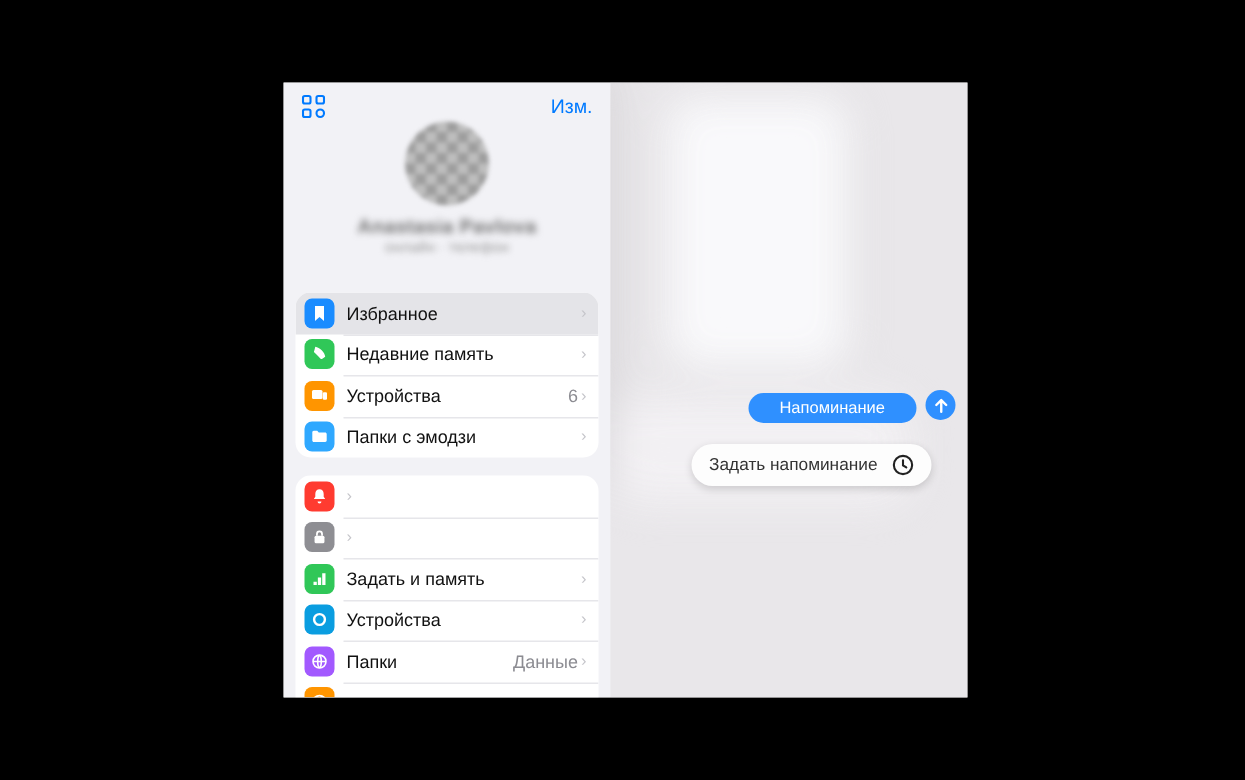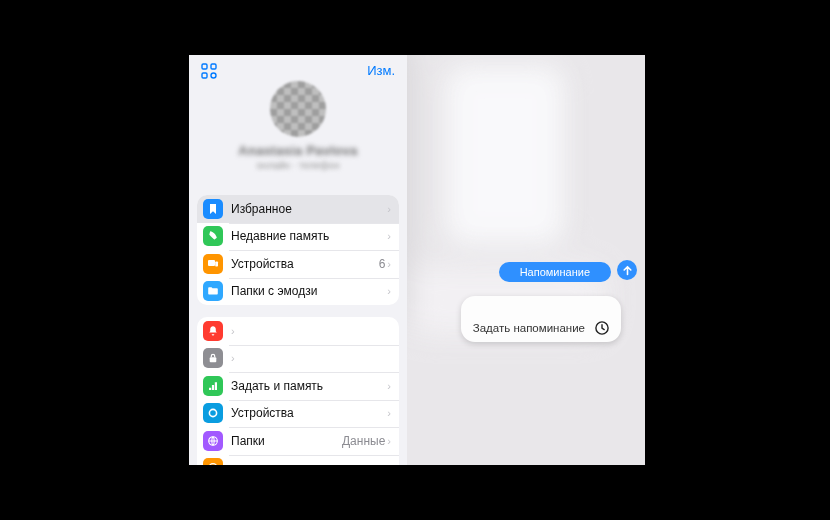--- a/index.html
+++ b/index.html
@@ -149,21 +149,21 @@
     display:flex; align-items:center; justify-content:center;
     color:#fff;
   }
   .send-circle svg{display:block}
 
   .suggestion {
     position:absolute;
     right:24px; top:241px;
     background:#fdfdfd;
     border-radius: 14px;
-    padding:23px 10px 5px 12px;
+    padding:5px 10px 5px 12px;
     display:flex; align-items:center;
     box-shadow: 0 2px 6px rgba(0,0,0,.16);
     gap:8px;
   }
   .suggestion .txt { font-size:11.5px; color:#333; }
   .suggestion .clk {
     width:18px;height:18px;border-radius:50%;
     display:flex;align-items:center;justify-content:center;
   }
 </style>

